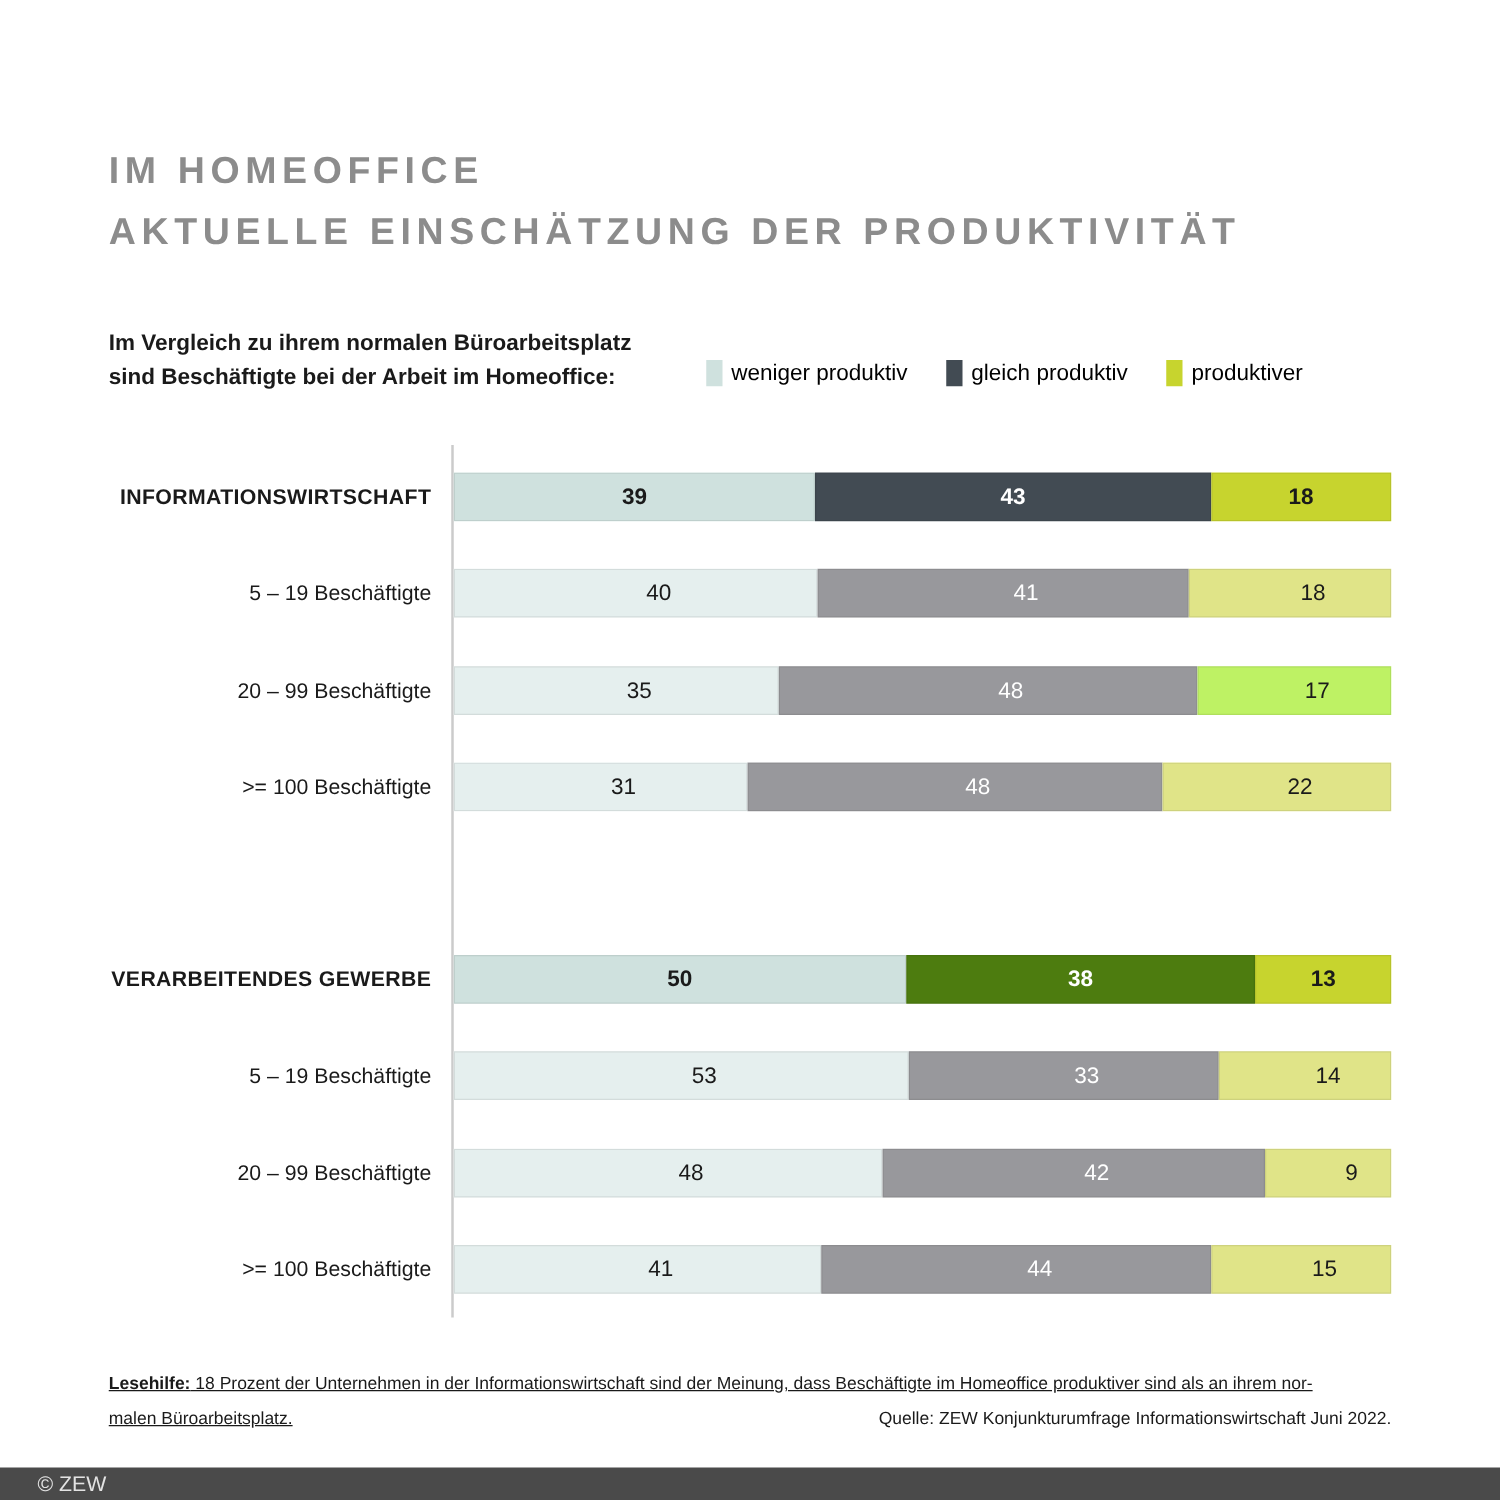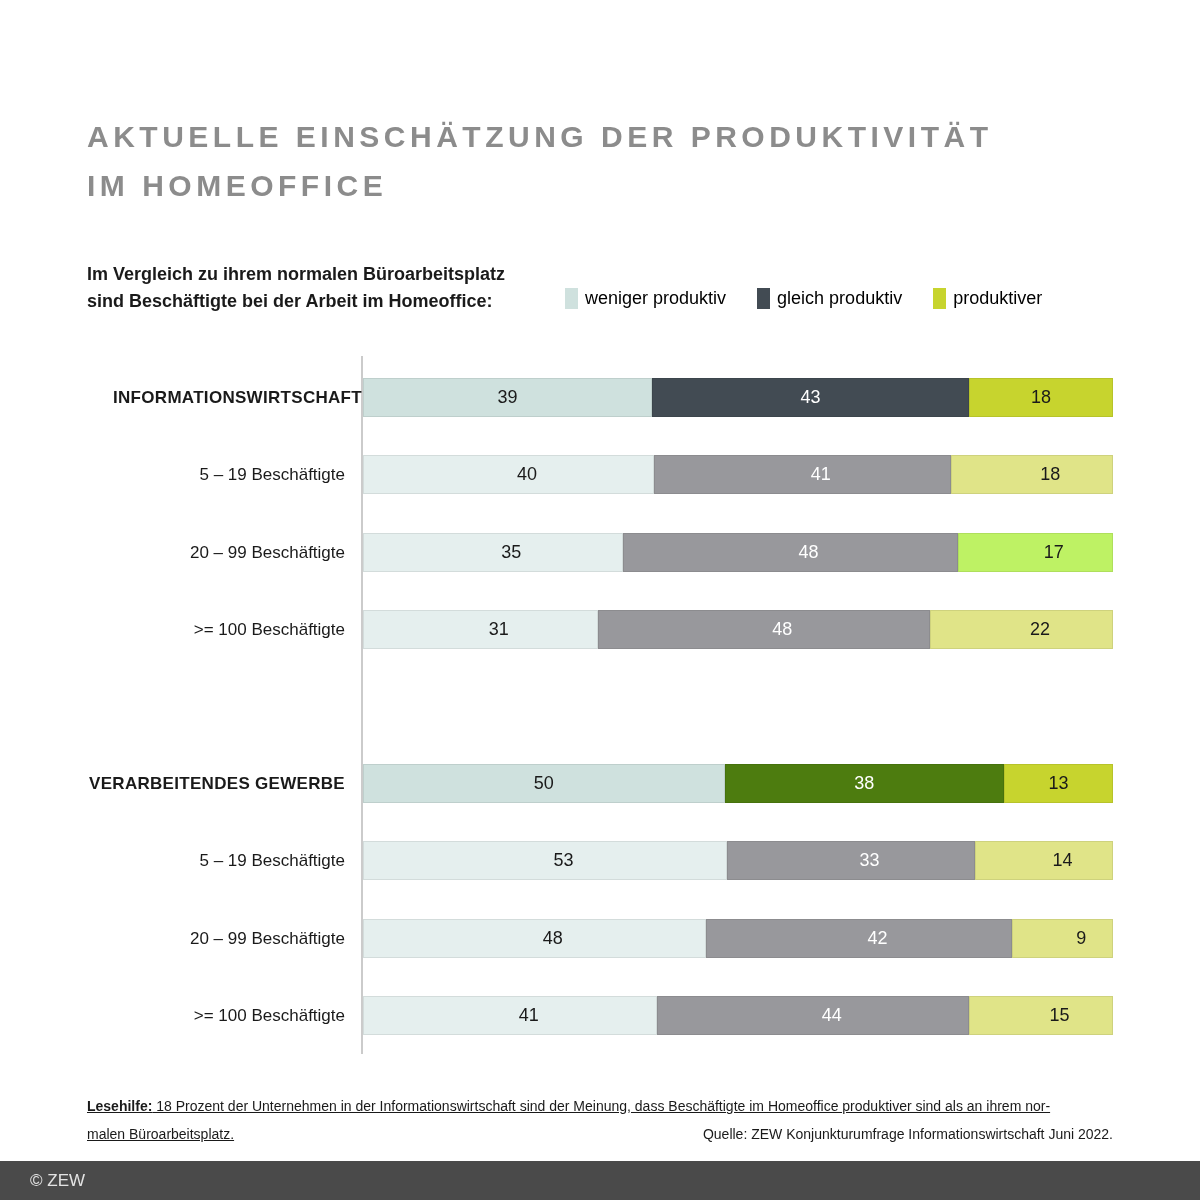--- a/index.html
+++ b/index.html
@@ -35,50 +35,50 @@
   .row-label.header{font-weight:700;letter-spacing:0.3px;}
   .bar{
     position:absolute;left:363px;width:750px;height:39px;display:flex;
   }
   .seg{
     display:flex;align-items:center;justify-content:center;
     font-size:18px;box-shadow:inset 0 0 0 1px rgba(0,0,0,0.08);
   }
   .seg.light{color:#1a1a1a;}
   .seg.dark{color:#ffffff;}
-  .seg.hdr{font-weight:400;}
+  .seg.hdr{font-weight:700;}
   .seg.sub{font-weight:500;padding-left:37px;}
   
   .footnote{
     position:absolute;left:87px;top:1092px;width:1040px;
     font-size:14px;line-height:28px;color:#1a1a1a;
   }
   .footnote .line{white-space:nowrap;text-decoration:underline;}
   .footnote .bold{font-weight:700;}
   .quelle{
     position:absolute;right:87px;top:1120px;
     font-size:14px;line-height:28px;color:#1a1a1a;white-space:nowrap;
   }
   
   .bottom-bar{
-    position:absolute;left:0;bottom:0;width:1200px;height:39px;background:#4a4a4a;
+    position:absolute;left:0;bottom:0;width:1200px;height:26px;background:#4a4a4a;
     display:flex;align-items:center;
   }
   .bottom-bar .copyright{
     margin-left:30px;color:#e3e3e3;font-size:17px;line-height:21px;
   }
 </style>
 </head>
 <body>
 
 <div id="canvas">
 
   <div class="title">
+    <div>IM HOMEOFFICE</div>
     <div>AKTUELLE EINSCHÄTZUNG DER PRODUKTIVITÄT</div>
-    <div>IM HOMEOFFICE</div>
   </div>
 
   <div class="subtitle">
     <div>Im Vergleich zu ihrem normalen Büroarbeitsplatz</div>
     <div>sind Beschäftigte bei der Arbeit im Homeoffice:</div>
   </div>
 
   <div class="legend">
     <div class="legend-item">
       <span class="legend-swatch" style="background: rgb(207, 225, 222);"></span>
@@ -90,21 +90,21 @@
     </div>
     <div class="legend-item">
       <span class="legend-swatch" style="background: rgb(199, 212, 46);"></span>
       <span class="legend-label">produktiver</span>
     </div>
   </div>
 
   <div id="chart">
     <div class="axis-line"></div>
 
-  <div class="row-label header" style="top: 378px; padding-left: 17px;">INFORMATIONSWIRTSCHAFT</div>
+  <div class="row-label header" style="top: 378px;">INFORMATIONSWIRTSCHAFT</div>
       <div class="bar" style="top: 378px;">
         <div class="seg light hdr" style="flex-grow: 39; background: rgb(207, 225, 222); color: rgb(26, 26, 26);">
           <span>39</span>
         </div>
         <div class="seg dark hdr" style="flex-grow: 43; background: rgb(66, 75, 83); color: rgb(255, 255, 255);">
           <span>43</span>
         </div>
         <div class="seg light hdr" style="flex-grow: 18; background: rgb(199, 212, 46); color: rgb(26, 26, 26);">
           <span>18</span>
         </div>

